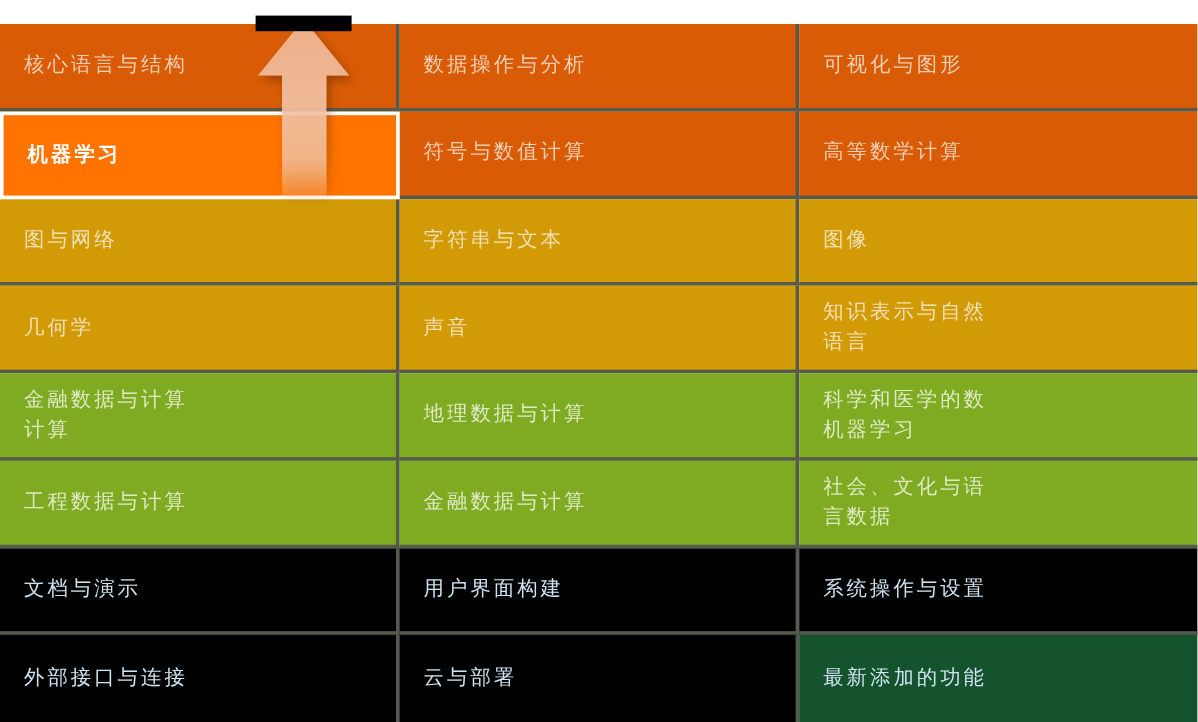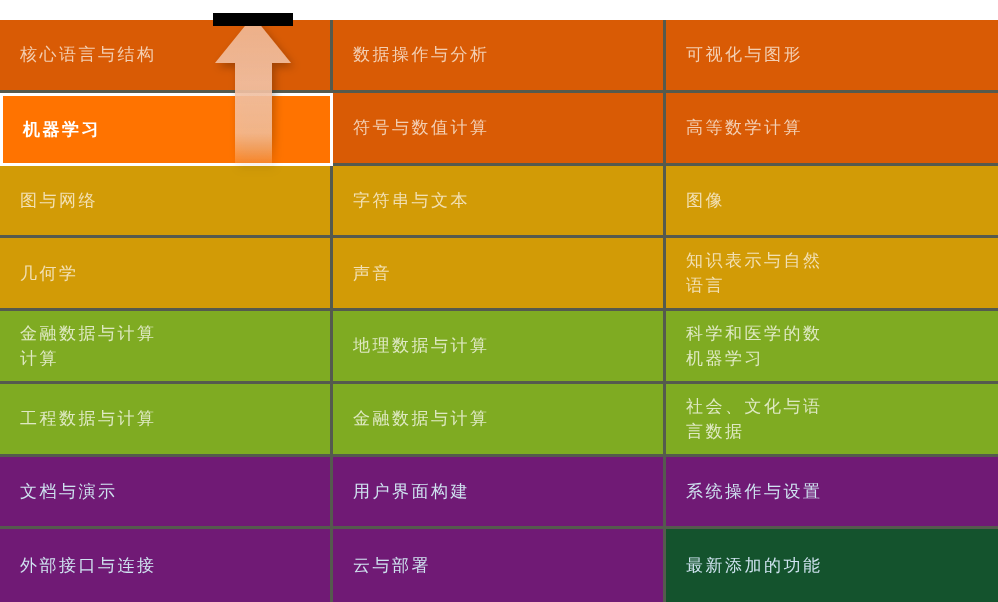--- a/index.html
+++ b/index.html
@@ -43,21 +43,21 @@
     font-weight:400;
   }
 
   
   .c-orange      {background:#d95b05;}
   .c-orange .label{color:#f3cfb3;}
   .c-gold        {background:#d29b06;}
   .c-gold  .label{color:#f2e0b4;}
   .c-green       {background:#7fab22;}
   .c-green .label{color:#dfe9c3;}
-  .c-blue        {background:#701a75;}
+  .c-blue        {background:#000000;}
   .c-blue  .label{color:#cfe3f0;}
   .c-blue-dark   {background:#14532d;text-align:center;}
   .c-blue-dark .label{color:#cfe3f0;}
 
   
   .cell.selected{
     background:#ff7300;
     border:3px solid #ffffff;
     border-right:3px solid #ffffff;
     z-index:5;

